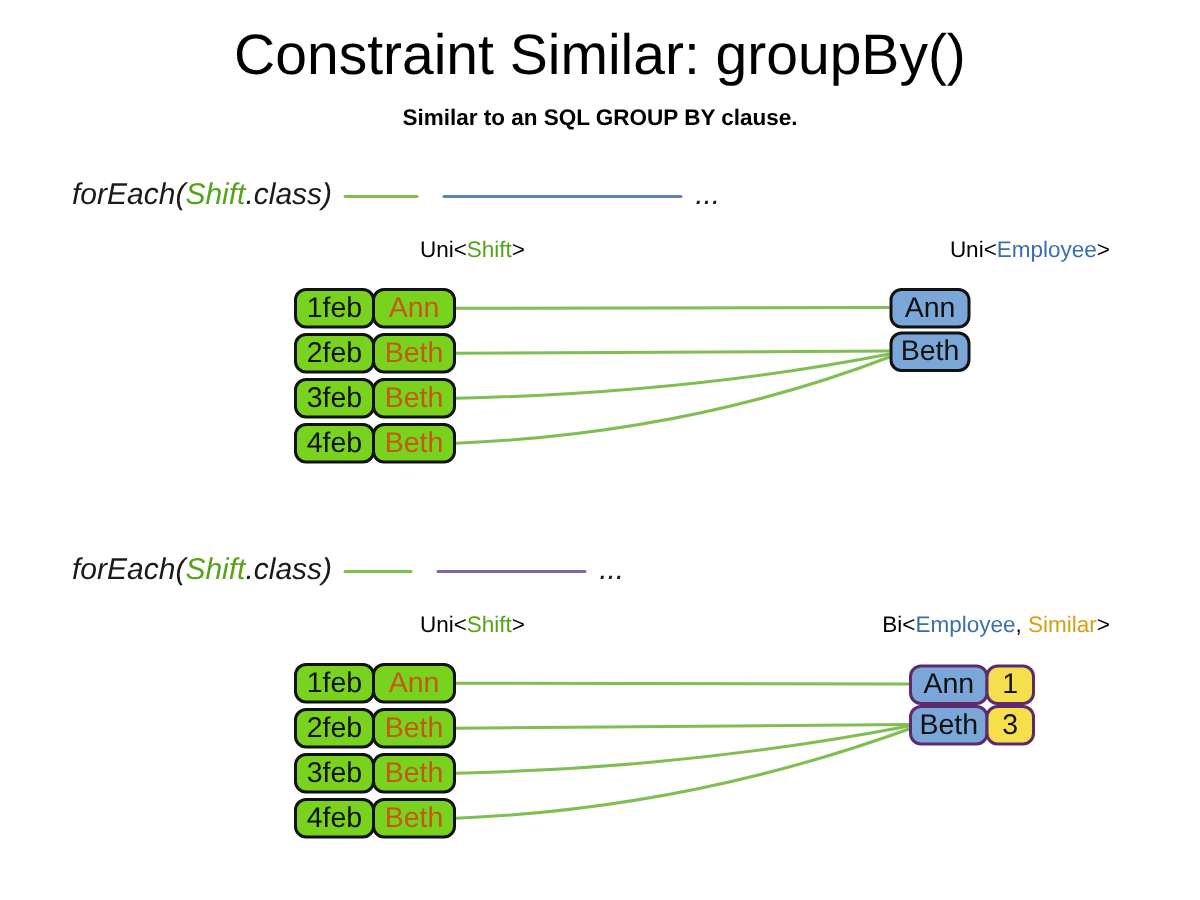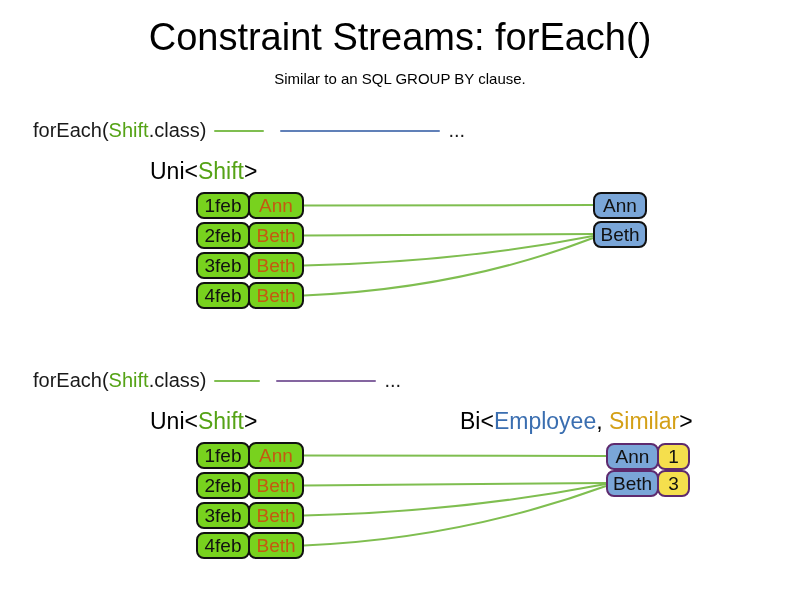--- a/index.html
+++ b/index.html
@@ -3,39 +3,39 @@
 <meta charset="utf-8">
 <style>
   html,body { margin:0; padding:0; background:#fff; }
   .slide {
     position:relative; width:800px; height:600px; background:#ffffff;
     font-family:"Liberation Sans", sans-serif; color:#111; overflow:hidden;
   }
   .title { position:absolute; top:16px; left:0; width:800px; text-align:center;
            font-size:38px; color:#000; letter-spacing:0; }
   .subtitle { position:absolute; top:70px; left:0; width:800px; text-align:center;
-              font-size:15px; color:#000; }
+              font-size:15px; color:#000;font-weight:bold; }
 
   
-  .codeline { position:absolute; left:33px; display:flex; align-items:center;
-              white-space:pre; font-size:20px; color:#1a1a1a; }
+  .codeline { position:absolute; left:48px; display:flex; align-items:center;
+              white-space:pre; font-size:20px; color:#1a1a1a;font-style:italic; }
   #code1 { top:119px; }
   #code2 { top:369px; }
   .sm { font-size:15px; }
   .green-t { color:#55a316; }
   .blue-t  { color:#3a6eb0; }
   .gold-t  { color:#d4a017; }
   .conn { height:2px; align-self:center; margin:0 8px; border-radius:1px; }
   .conn-green1 { width:50px; background:#7fbe50; }
   .conn-blue   { width:160px; background:#6080b8; }
   .conn-green2 { width:46px; background:#7fbe50; }
   .conn-purple { width:100px; background:#8465a0; }
 
   
-  .typelabel { position:absolute; font-size:23px; text-align:left; color:#000; }
+  .typelabel { position:absolute; font-size:15px; text-align:right; color:#000; }
   #label-uni-shift-1   { top:158px; left:150px; width:200px; }
   #label-uni-employee  { top:158px; left:500px; width:240px; }
   #label-uni-shift-2   { top:408px; left:150px; width:200px; }
   #label-bi            { top:408px; left:460px; width:280px; }
 
   
   .cell { position:absolute; box-sizing:border-box; height:27px;
           border:2px solid #111; border-radius:8px;
           font-size:19px; line-height:23px; text-align:center; }
   .gdate { left:196px; width:54px; background:#78d21e; color:#111; }
@@ -53,21 +53,21 @@
   .g1a { top:192px; } .g2a { top:221px; }
   .g1b { top:443px; } .g2b { top:470px; }
 
   .lines-svg { position:absolute; top:0; left:0; width:800px; height:600px; pointer-events:none; }
 </style>
 </head>
 <body>
 
 <div class="slide">
 
-  <div class="title">Constraint Streams: forEach()</div>
+  <div class="title">Constraint Similar: groupBy()</div>
   <div class="subtitle">Similar to an SQL GROUP BY clause.</div>
 
   <svg class="lines-svg" viewBox="0 0 800 600" xmlns="http://www.w3.org/2000/svg">
     <g stroke="#7fbe50" stroke-width="2" fill="none">
       <path d="M304 205.5 L593 205"></path>
       <path d="M304 235.5 L593 234"></path>
       <path d="M304 265.5 Q460 262 593 236"></path>
       <path d="M304 295.5 Q460 289 593 238"></path>
     </g>
     <g stroke="#7fbe50" stroke-width="2" fill="none">
@@ -80,20 +80,23 @@
 
   <div class="codeline" id="code1">
     <span><span>forEach(</span><span class="green-t">Shift</span><span>.class)</span></span>
     <div class="conn conn-green1"></div>
     <div class="conn conn-blue"></div>
     <span>...</span>
   </div>
 
   <div class="typelabel" id="label-uni-shift-1">
     <span>Uni&lt;</span><span class="green-t">Shift</span><span>&gt;</span>
+  </div>
+  <div class="typelabel" id="label-uni-employee">
+    <span>Uni&lt;</span><span class="blue-t">Employee</span><span>&gt;</span>
   </div>
 
   <div class="cell gdate r1a">1feb</div>
   <div class="cell gemp  r1a">Ann</div>
   <div class="cell gdate r2a">2feb</div>
   <div class="cell gemp  r2a">Beth</div>
   <div class="cell gdate r3a">3feb</div>
   <div class="cell gemp  r3a">Beth</div>
   <div class="cell gdate r4a">4feb</div>
   <div class="cell gemp  r4a">Beth</div>

